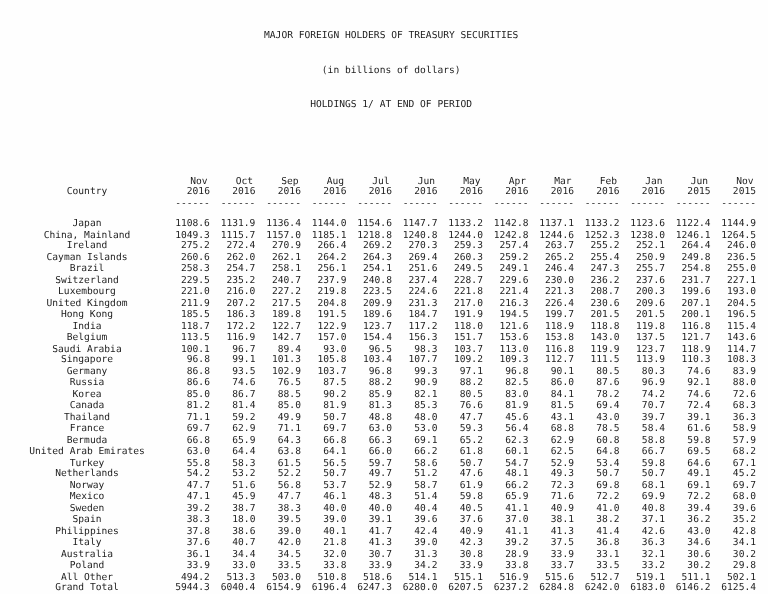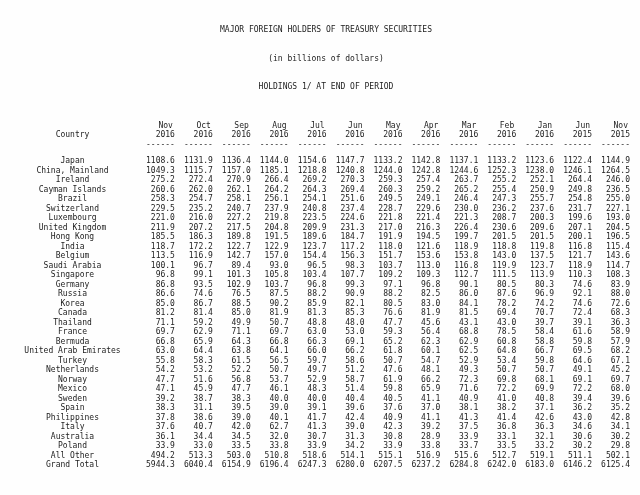--- a/index.html
+++ b/index.html
@@ -5,21 +5,21 @@
   html,body{margin:0;padding:0;}
   body{
     width:640px;height:495px;overflow:hidden;
     background:#fefefe;color:#1c1c1c;
     font-family:"DejaVu Sans Mono", monospace;
     font-size:8px;
     -webkit-font-smoothing:none;
   }
   .page{position:relative;width:640px;height:495px;background:#fefefe;}
   .titles{padding-top:6px;text-align:center;line-height:9.5px;white-space:pre;margin-left:12px;}
-  .table{margin-top:10px;padding-left:8px;padding-right:10px;}
+  .table{margin-top:35px;padding-left:8px;padding-right:10px;}
   .row{display:flex;line-height:9.5px;height:9.5px;}
   .cell{white-space:pre;overflow:visible;}
   .label{flex:0 0 129px;text-align:center;}
   .num{flex:1 1 0;text-align:right;}
   .month{padding-right:2px;}
   .underline-row{margin-bottom:7px;}
 </style>
 </head>
 <body>
 
@@ -491,21 +491,21 @@
         <div class="cell num">41.1</div>
         <div class="cell num">40.9</div>
         <div class="cell num">41.0</div>
         <div class="cell num">40.8</div>
         <div class="cell num">39.4</div>
         <div class="cell num">39.6</div>
       </div>
       <div class="row">
         <div class="cell label indent0">Spain</div>
         <div class="cell num">38.3</div>
-        <div class="cell num">31.1</div>
+        <div class="cell num">18.0</div>
         <div class="cell num">39.5</div>
         <div class="cell num">39.0</div>
         <div class="cell num">39.1</div>
         <div class="cell num">39.6</div>
         <div class="cell num">37.6</div>
         <div class="cell num">37.0</div>
         <div class="cell num">38.1</div>
         <div class="cell num">38.2</div>
         <div class="cell num">37.1</div>
         <div class="cell num">36.2</div>
@@ -525,21 +525,21 @@
         <div class="cell num">41.4</div>
         <div class="cell num">42.6</div>
         <div class="cell num">43.0</div>
         <div class="cell num">42.8</div>
       </div>
       <div class="row">
         <div class="cell label indent0">Italy</div>
         <div class="cell num">37.6</div>
         <div class="cell num">40.7</div>
         <div class="cell num">42.0</div>
-        <div class="cell num">62.7</div>
+        <div class="cell num">21.8</div>
         <div class="cell num">41.3</div>
         <div class="cell num">39.0</div>
         <div class="cell num">42.3</div>
         <div class="cell num">39.2</div>
         <div class="cell num">37.5</div>
         <div class="cell num">36.8</div>
         <div class="cell num">36.3</div>
         <div class="cell num">34.6</div>
         <div class="cell num">34.1</div>
       </div>

